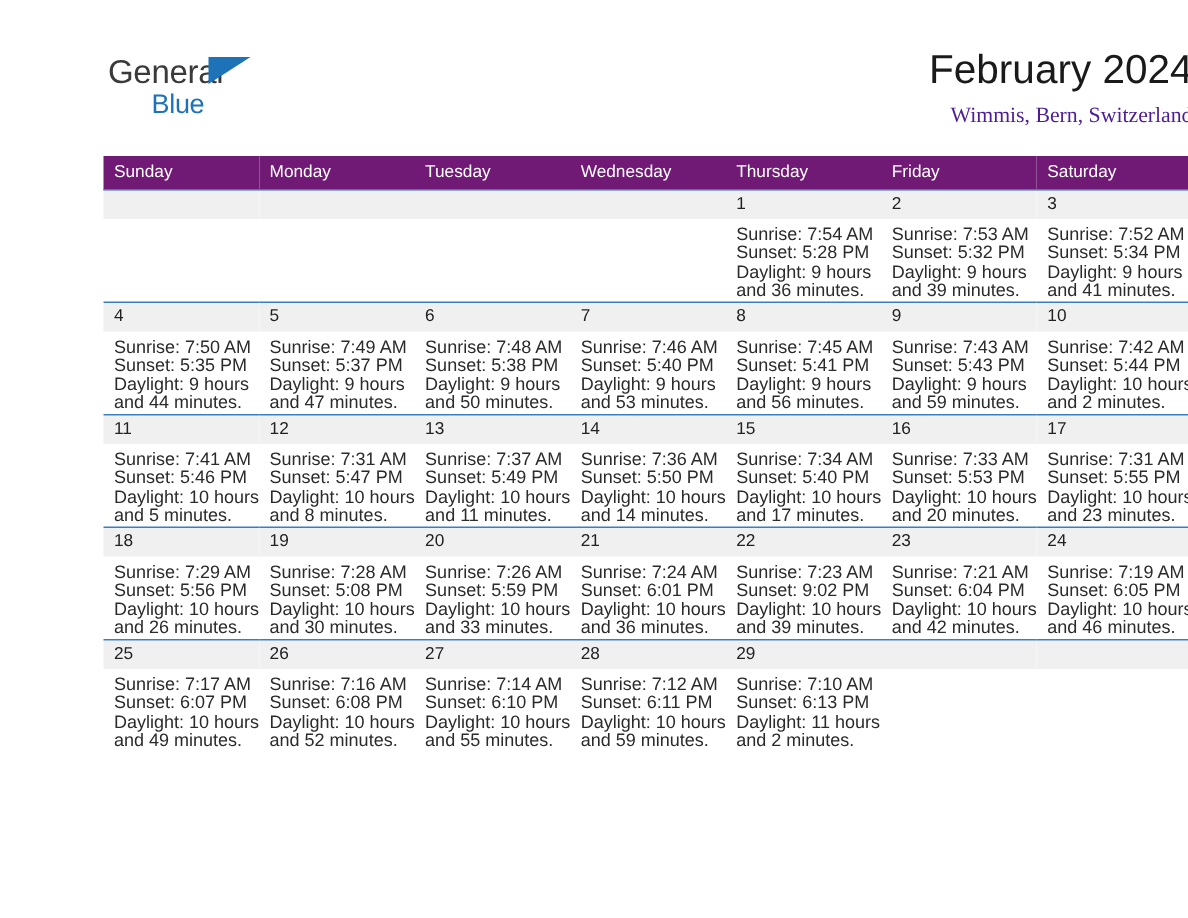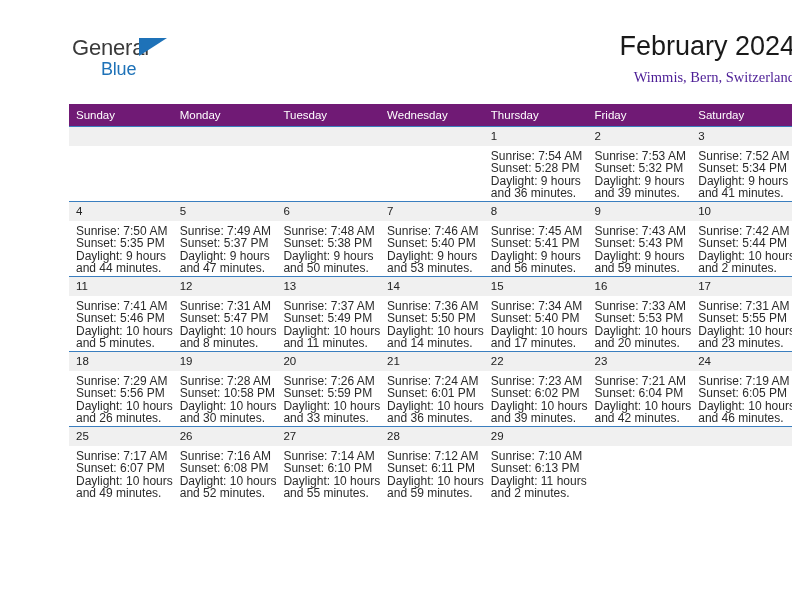--- a/index.html
+++ b/index.html
@@ -354,21 +354,21 @@
               <div>Sunrise: 7:29 AM</div>
               <div>Sunset: 5:56 PM</div>
               <div>Daylight: 10 hours</div>
               <div>and 26 minutes.</div>
             </div>
           </td>
           <td class="day-cell">
             <div class="daynum">19</div>
             <div class="details">
               <div>Sunrise: 7:28 AM</div>
-              <div>Sunset: 10:58 PM</div>
+              <div>Sunset: 5:08 PM</div>
               <div>Daylight: 10 hours</div>
               <div>and 30 minutes.</div>
             </div>
           </td>
           <td class="day-cell">
             <div class="daynum">20</div>
             <div class="details">
               <div>Sunrise: 7:26 AM</div>
               <div>Sunset: 5:59 PM</div>
               <div>Daylight: 10 hours</div>
@@ -381,21 +381,21 @@
               <div>Sunrise: 7:24 AM</div>
               <div>Sunset: 6:01 PM</div>
               <div>Daylight: 10 hours</div>
               <div>and 36 minutes.</div>
             </div>
           </td>
           <td class="day-cell">
             <div class="daynum">22</div>
             <div class="details">
               <div>Sunrise: 7:23 AM</div>
-              <div>Sunset: 6:02 PM</div>
+              <div>Sunset: 9:02 PM</div>
               <div>Daylight: 10 hours</div>
               <div>and 39 minutes.</div>
             </div>
           </td>
           <td class="day-cell">
             <div class="daynum">23</div>
             <div class="details">
               <div>Sunrise: 7:21 AM</div>
               <div>Sunset: 6:04 PM</div>
               <div>Daylight: 10 hours</div>

